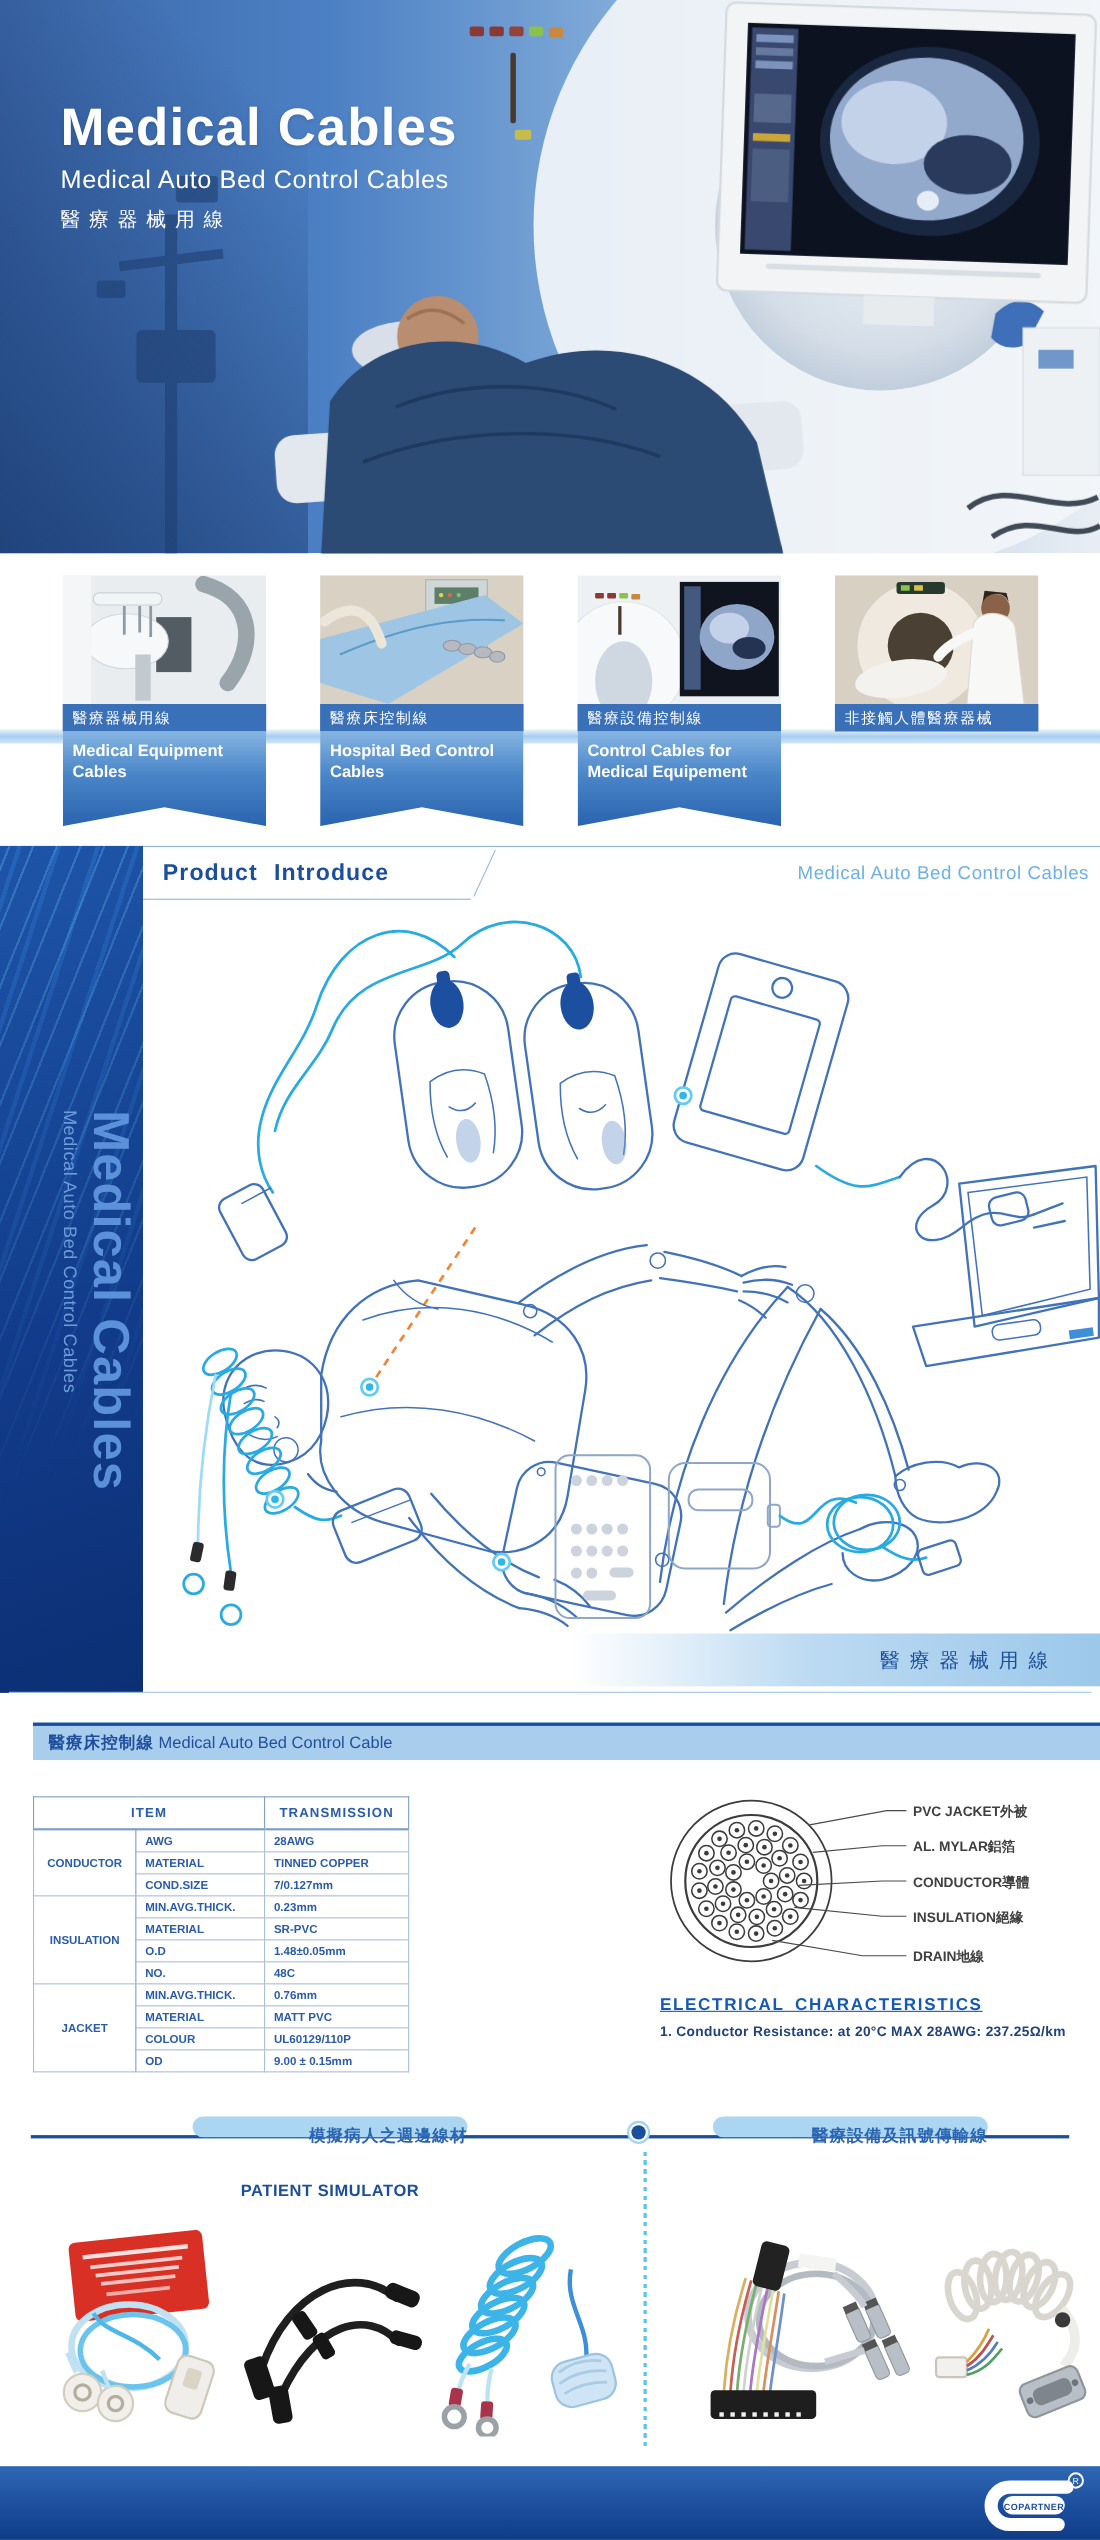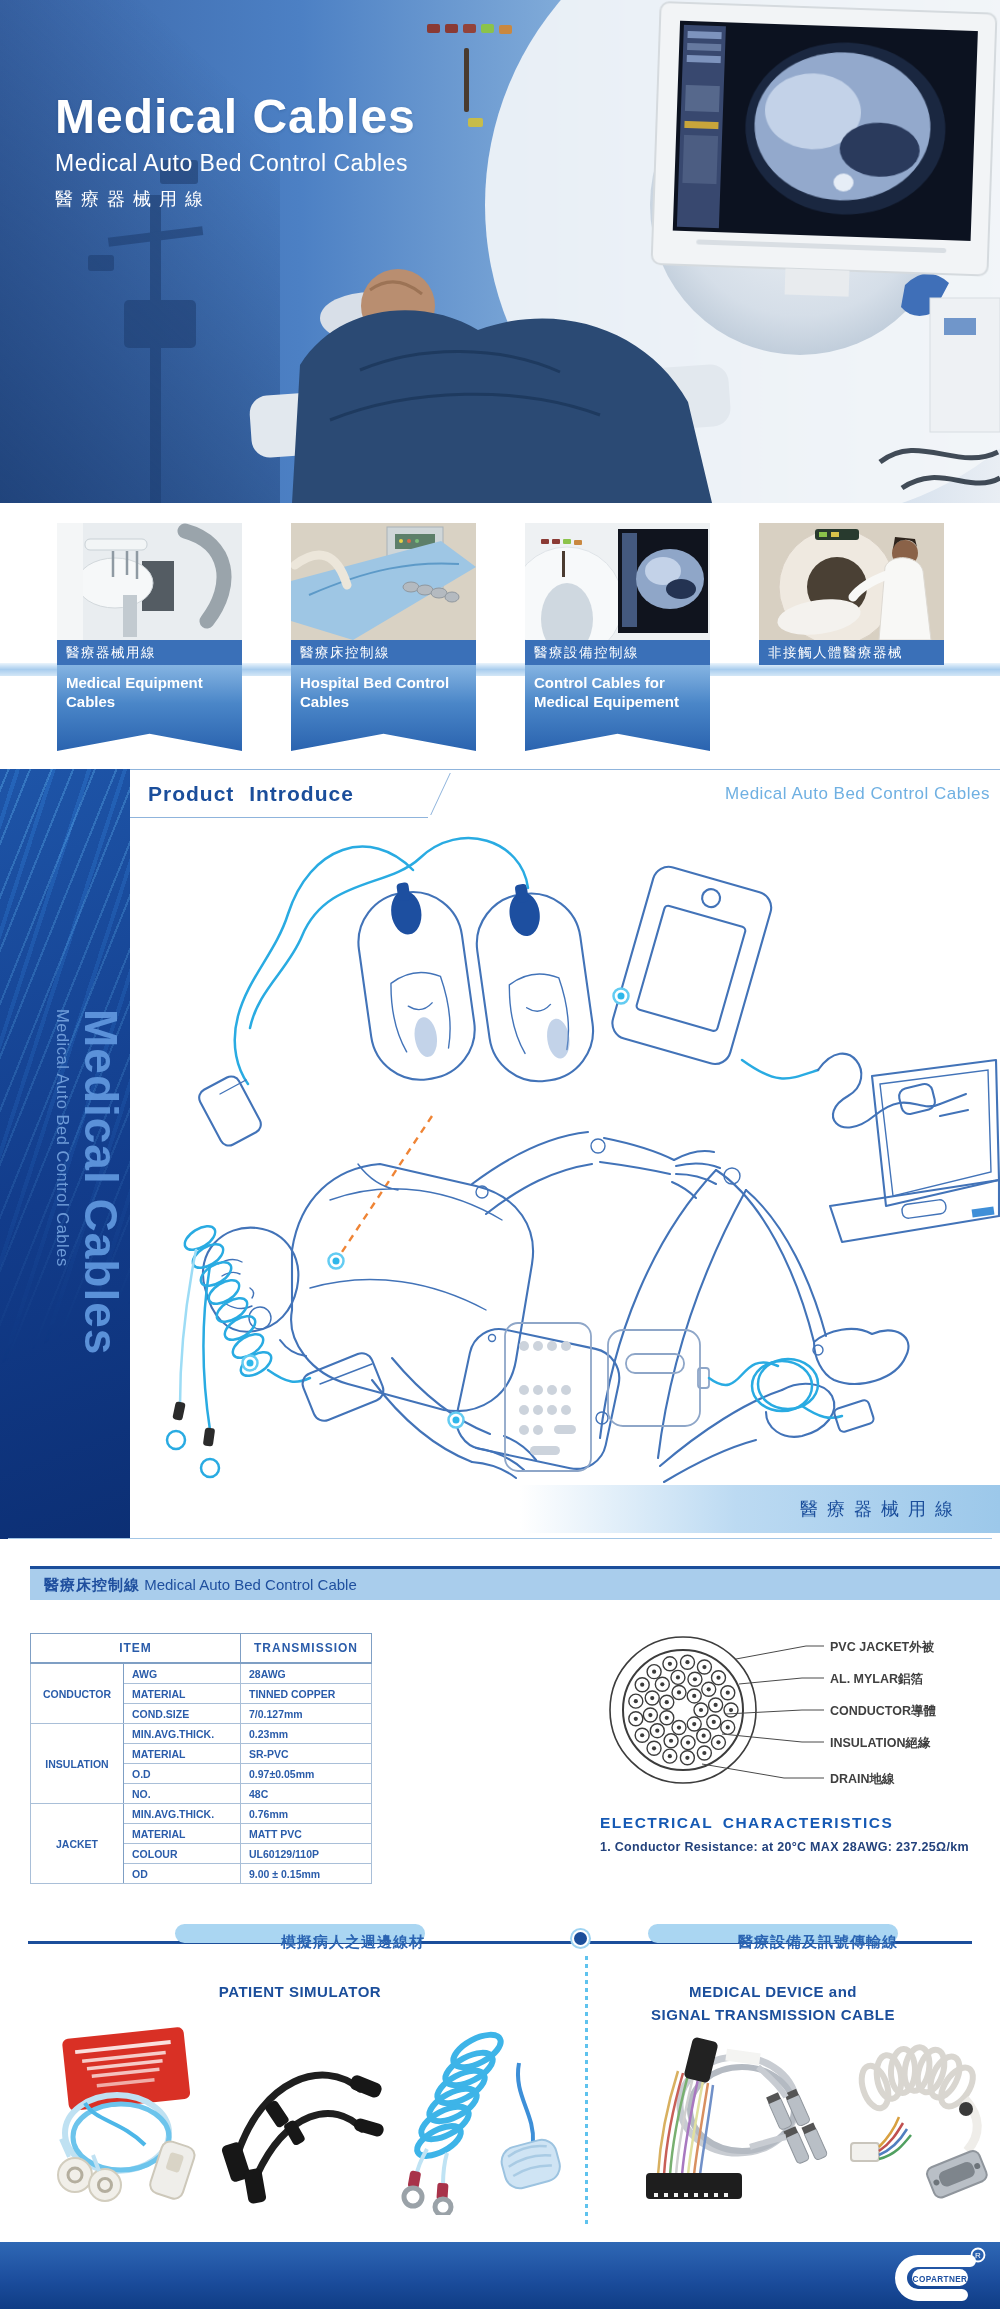--- a/index.html
+++ b/index.html
@@ -82,21 +82,21 @@
   table.spec td{border:1px solid #a9bfd8;height:19px;padding:0 0 0 8px;}
   table.spec td.grp{text-align:center;width:92px;padding:0;border-right:1px solid #7f9fc4;}
   table.spec td.itm{width:108px;}
   table.spec td.spc{width:122px;}
   table.spec tr.gfirst td{border-top:1px solid #7f9fc4;}
 
   .cross-svg{top:1632px;left:598px;}
   .xs-label{font-size:12.5px;font-weight:600;fill:#3f3f3f;}
   .xs-line{fill:none;stroke:#4a4a4a;stroke-width:1;}
   .elec-title{top:1814px;left:600px;font-size:15.5px;font-weight:bold;color:#1559b4;
-    letter-spacing:1.5px;word-spacing:4px;}
+    letter-spacing:1.5px;word-spacing:4px;text-decoration:underline;}
   .elec-line{top:1840px;left:600px;font-size:12.5px;font-weight:700;color:#23427c;letter-spacing:.3px;}
 
   
   .divider-line{top:1941px;left:28px;width:944px;height:3px;background:#1b4e9b;}
   .divider-dot{top:1932px;left:574px;width:13px;height:13px;border-radius:50%;
     background:#1b4e9b;box-shadow:0 0 0 2px #fff,0 0 0 4px #9fd4f2;}
   .dotted-divider{top:1956px;left:585px;width:3px;height:272px;
     background:repeating-linear-gradient(to bottom,#5fc3ee 0 4px,transparent 4px 8px);}
   .pill{top:1924px;width:250px;height:19px;line-height:35px;border-radius:18px;
     background:#aad6f2;color:#2a64b2;font-size:15px;font-weight:bold;
@@ -467,21 +467,21 @@
           <td class="grp" rowspan="4">INSULATION</td>
           <td class="itm">MIN.AVG.THICK.</td>
           <td class="spc">0.23mm</td>
         </tr>
         <tr>
           <td class="itm">MATERIAL</td>
           <td class="spc">SR-PVC</td>
         </tr>
         <tr>
           <td class="itm">O.D</td>
-          <td class="spc">0.97±0.05mm</td>
+          <td class="spc">1.48±0.05mm</td>
         </tr>
         <tr>
           <td class="itm">NO.</td>
           <td class="spc">48C</td>
         </tr>
         <tr class="gfirst">
           <td class="grp" rowspan="4">JACKET</td>
           <td class="itm">MIN.AVG.THICK.</td>
           <td class="spc">0.76mm</td>
         </tr>
@@ -594,24 +594,20 @@
   <div class="abs elec-line">1. Conductor Resistance:  at 20°C MAX 28AWG: 237.25Ω/km</div>
 
   <div class="abs divider-line"></div>
   <div class="abs divider-dot"></div>
   <div class="abs dotted-divider"></div>
 
   <div class="abs pill pill-left">模擬病人之週邊線材</div>
   <div class="abs pill pill-right">醫療設備及訊號傳輸線</div>
 
   <div class="abs group-title gt-left">PATIENT SIMULATOR</div>
-  <div class="abs group-title gt-right">
-    <div>MEDICAL DEVICE and</div>
-    <div>SIGNAL TRANSMISSION CABLE</div>
-  </div>
 
   <svg class="abs photo" style="left:25px" width="180" height="190" viewBox="0 0 180 190">
     <g transform="rotate(-6 100 42)">
       <rect x="40" y="8" width="122" height="72" rx="6" fill="#d93025"></rect>
       <rect x="52" y="20" width="96" height="4" fill="#fff" opacity=".85"></rect>
       <rect x="58" y="30" width="84" height="3.5" fill="#fff" opacity=".75"></rect>
       <rect x="62" y="38" width="76" height="3.5" fill="#fff" opacity=".75"></rect>
       <rect x="66" y="46" width="68" height="3.5" fill="#fff" opacity=".7"></rect>
       <rect x="70" y="56" width="58" height="3.5" fill="#fff" opacity=".6"></rect>
     </g>

